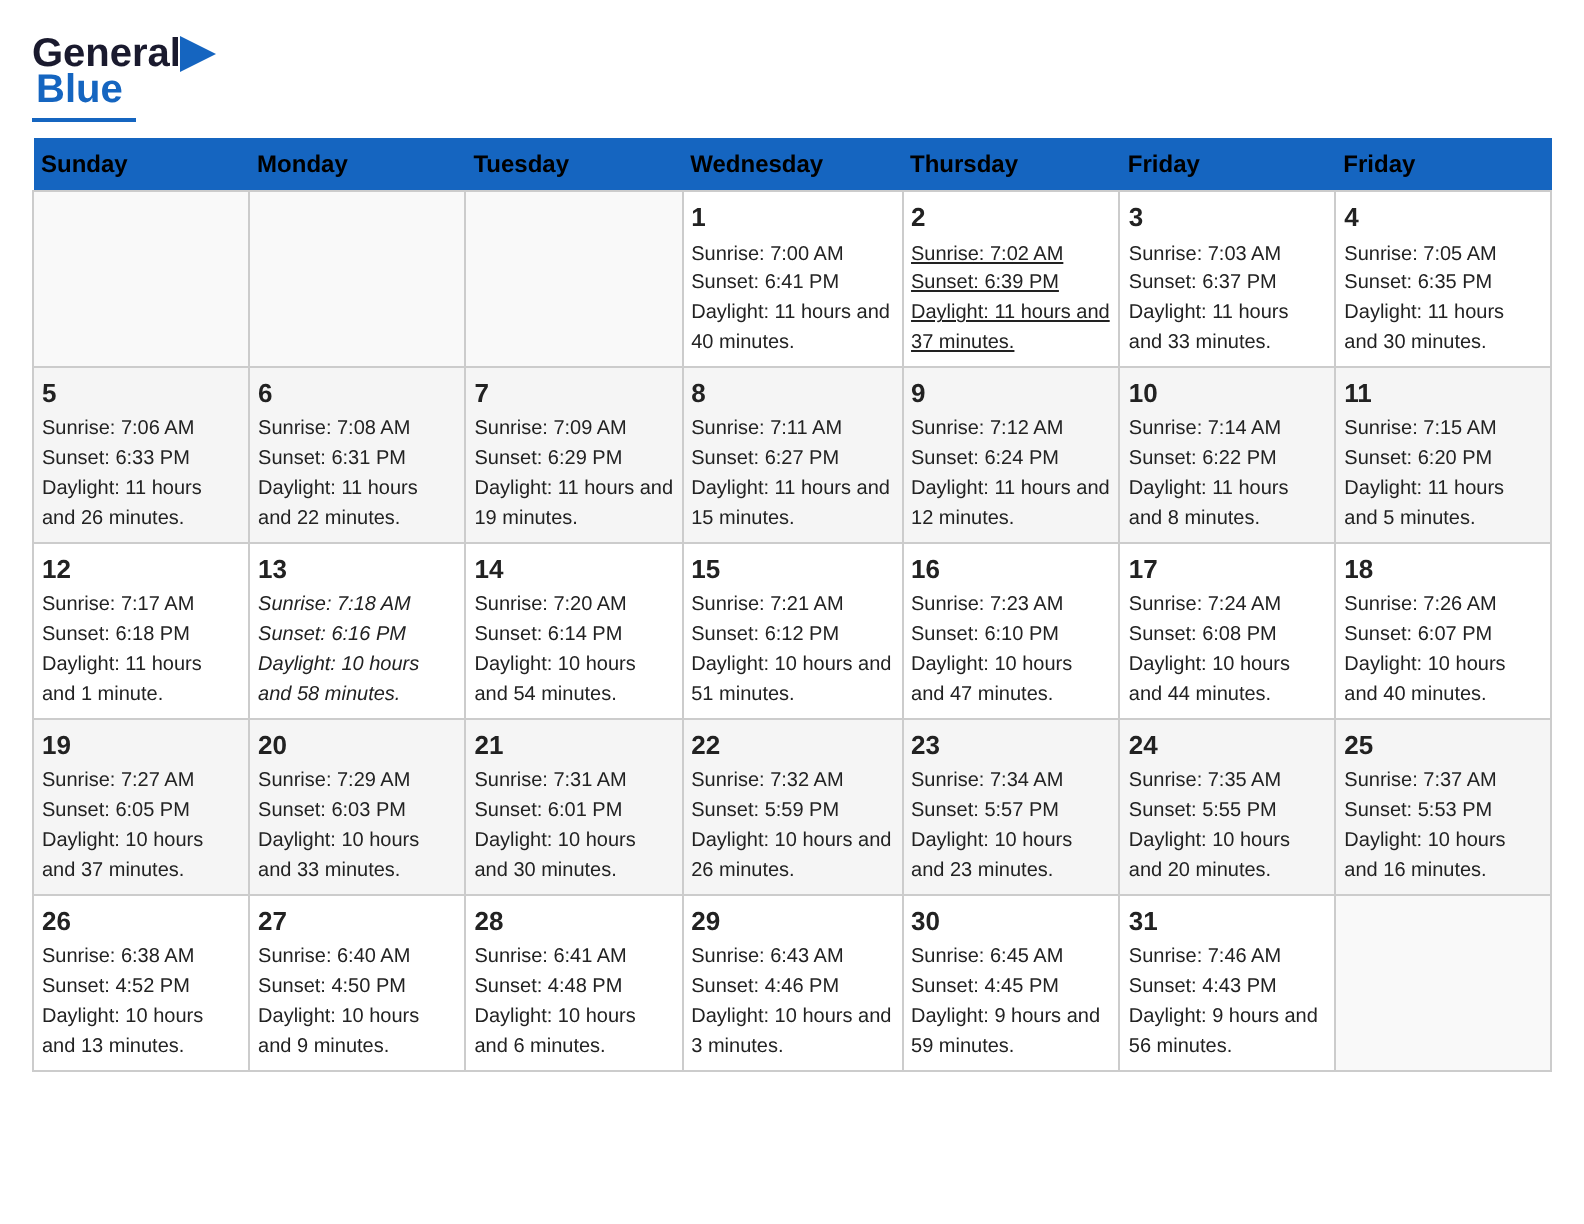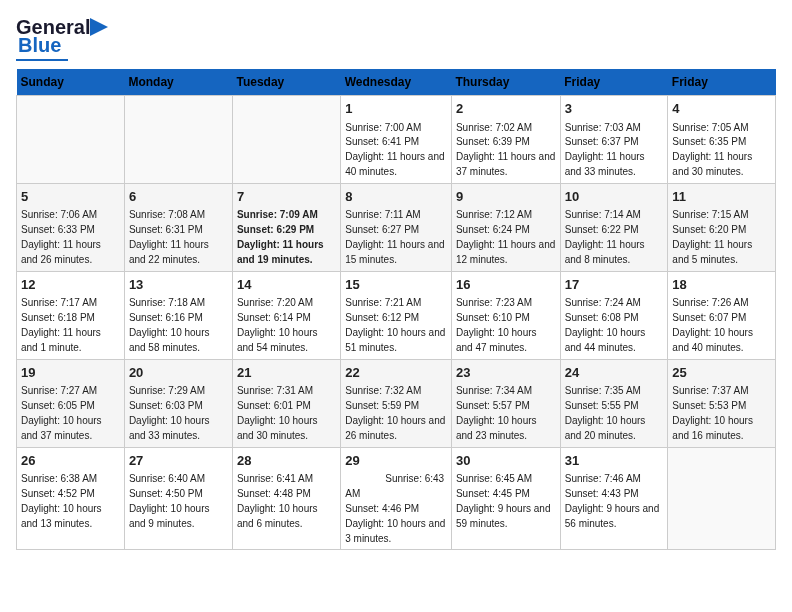--- a/index.html
+++ b/index.html
@@ -111,58 +111,58 @@
       </tr>
   </thead>
   <tbody id="calendar-body">
   <tr>
         <td class="empty"></td>
         <td class="empty"></td>
         <td class="empty"></td>
         <td><span class="day-num">1</span><span class="day-info" style="white-space: pre-line;">Sunrise: 7:00 AM
 Sunset: 6:41 PM
 Daylight: 11 hours and 40 minutes.</span></td>
-        <td><span class="day-num">2</span><span class="day-info" style="white-space: pre-line;">Sunrise: 7:02 AM
+        <td><span class="day-num">2</span><span class="day-info" style="white-space: pre-line; text-decoration: underline;">Sunrise: 7:02 AM
 Sunset: 6:39 PM
 Daylight: 11 hours and 37 minutes.</span></td>
         <td><span class="day-num">3</span><span class="day-info" style="white-space: pre-line;">Sunrise: 7:03 AM
 Sunset: 6:37 PM
 Daylight: 11 hours and 33 minutes.</span></td>
         <td><span class="day-num">4</span><span class="day-info" style="white-space: pre-line;">Sunrise: 7:05 AM
 Sunset: 6:35 PM
 Daylight: 11 hours and 30 minutes.</span></td>
       </tr>
       <tr>
         <td><span class="day-num">5</span><span class="day-info" style="white-space: pre-line;">Sunrise: 7:06 AM
 Sunset: 6:33 PM
 Daylight: 11 hours and 26 minutes.</span></td>
         <td><span class="day-num">6</span><span class="day-info" style="white-space: pre-line;">Sunrise: 7:08 AM
 Sunset: 6:31 PM
 Daylight: 11 hours and 22 minutes.</span></td>
-        <td><span class="day-num">7</span><span class="day-info" style="white-space: pre-line; font-weight: bold;">Sunrise: 7:09 AM
+        <td><span class="day-num">7</span><span class="day-info" style="white-space: pre-line;">Sunrise: 7:09 AM
 Sunset: 6:29 PM
 Daylight: 11 hours and 19 minutes.</span></td>
         <td><span class="day-num">8</span><span class="day-info" style="white-space: pre-line;">Sunrise: 7:11 AM
 Sunset: 6:27 PM
 Daylight: 11 hours and 15 minutes.</span></td>
         <td><span class="day-num">9</span><span class="day-info" style="white-space: pre-line;">Sunrise: 7:12 AM
 Sunset: 6:24 PM
 Daylight: 11 hours and 12 minutes.</span></td>
         <td><span class="day-num">10</span><span class="day-info" style="white-space: pre-line;">Sunrise: 7:14 AM
 Sunset: 6:22 PM
 Daylight: 11 hours and 8 minutes.</span></td>
         <td><span class="day-num">11</span><span class="day-info" style="white-space: pre-line;">Sunrise: 7:15 AM
 Sunset: 6:20 PM
 Daylight: 11 hours and 5 minutes.</span></td>
       </tr>
       <tr>
         <td><span class="day-num">12</span><span class="day-info" style="white-space: pre-line;">Sunrise: 7:17 AM
 Sunset: 6:18 PM
 Daylight: 11 hours and 1 minute.</span></td>
-        <td><span class="day-num">13</span><span class="day-info" style="white-space: pre-line;">Sunrise: 7:18 AM
+        <td><span class="day-num">13</span><span class="day-info" style="white-space: pre-line; font-style: italic;">Sunrise: 7:18 AM
 Sunset: 6:16 PM
 Daylight: 10 hours and 58 minutes.</span></td>
         <td><span class="day-num">14</span><span class="day-info" style="white-space: pre-line;">Sunrise: 7:20 AM
 Sunset: 6:14 PM
 Daylight: 10 hours and 54 minutes.</span></td>
         <td><span class="day-num">15</span><span class="day-info" style="white-space: pre-line;">Sunrise: 7:21 AM
 Sunset: 6:12 PM
 Daylight: 10 hours and 51 minutes.</span></td>
         <td><span class="day-num">16</span><span class="day-info" style="white-space: pre-line;">Sunrise: 7:23 AM
 Sunset: 6:10 PM
@@ -200,21 +200,21 @@
       <tr>
         <td><span class="day-num">26</span><span class="day-info" style="white-space: pre-line;">Sunrise: 6:38 AM
 Sunset: 4:52 PM
 Daylight: 10 hours and 13 minutes.</span></td>
         <td><span class="day-num">27</span><span class="day-info" style="white-space: pre-line;">Sunrise: 6:40 AM
 Sunset: 4:50 PM
 Daylight: 10 hours and 9 minutes.</span></td>
         <td><span class="day-num">28</span><span class="day-info" style="white-space: pre-line;">Sunrise: 6:41 AM
 Sunset: 4:48 PM
 Daylight: 10 hours and 6 minutes.</span></td>
-        <td><span class="day-num">29</span><span class="day-info" style="white-space: pre-line; margin-left: 40px;">Sunrise: 6:43 AM
+        <td><span class="day-num">29</span><span class="day-info" style="white-space: pre-line;">Sunrise: 6:43 AM
 Sunset: 4:46 PM
 Daylight: 10 hours and 3 minutes.</span></td>
         <td><span class="day-num">30</span><span class="day-info" style="white-space: pre-line;">Sunrise: 6:45 AM
 Sunset: 4:45 PM
 Daylight: 9 hours and 59 minutes.</span></td>
         <td><span class="day-num">31</span><span class="day-info" style="white-space: pre-line;">Sunrise: 7:46 AM
 Sunset: 4:43 PM
 Daylight: 9 hours and 56 minutes.</span></td>
         <td class="empty"></td>
       </tr>

